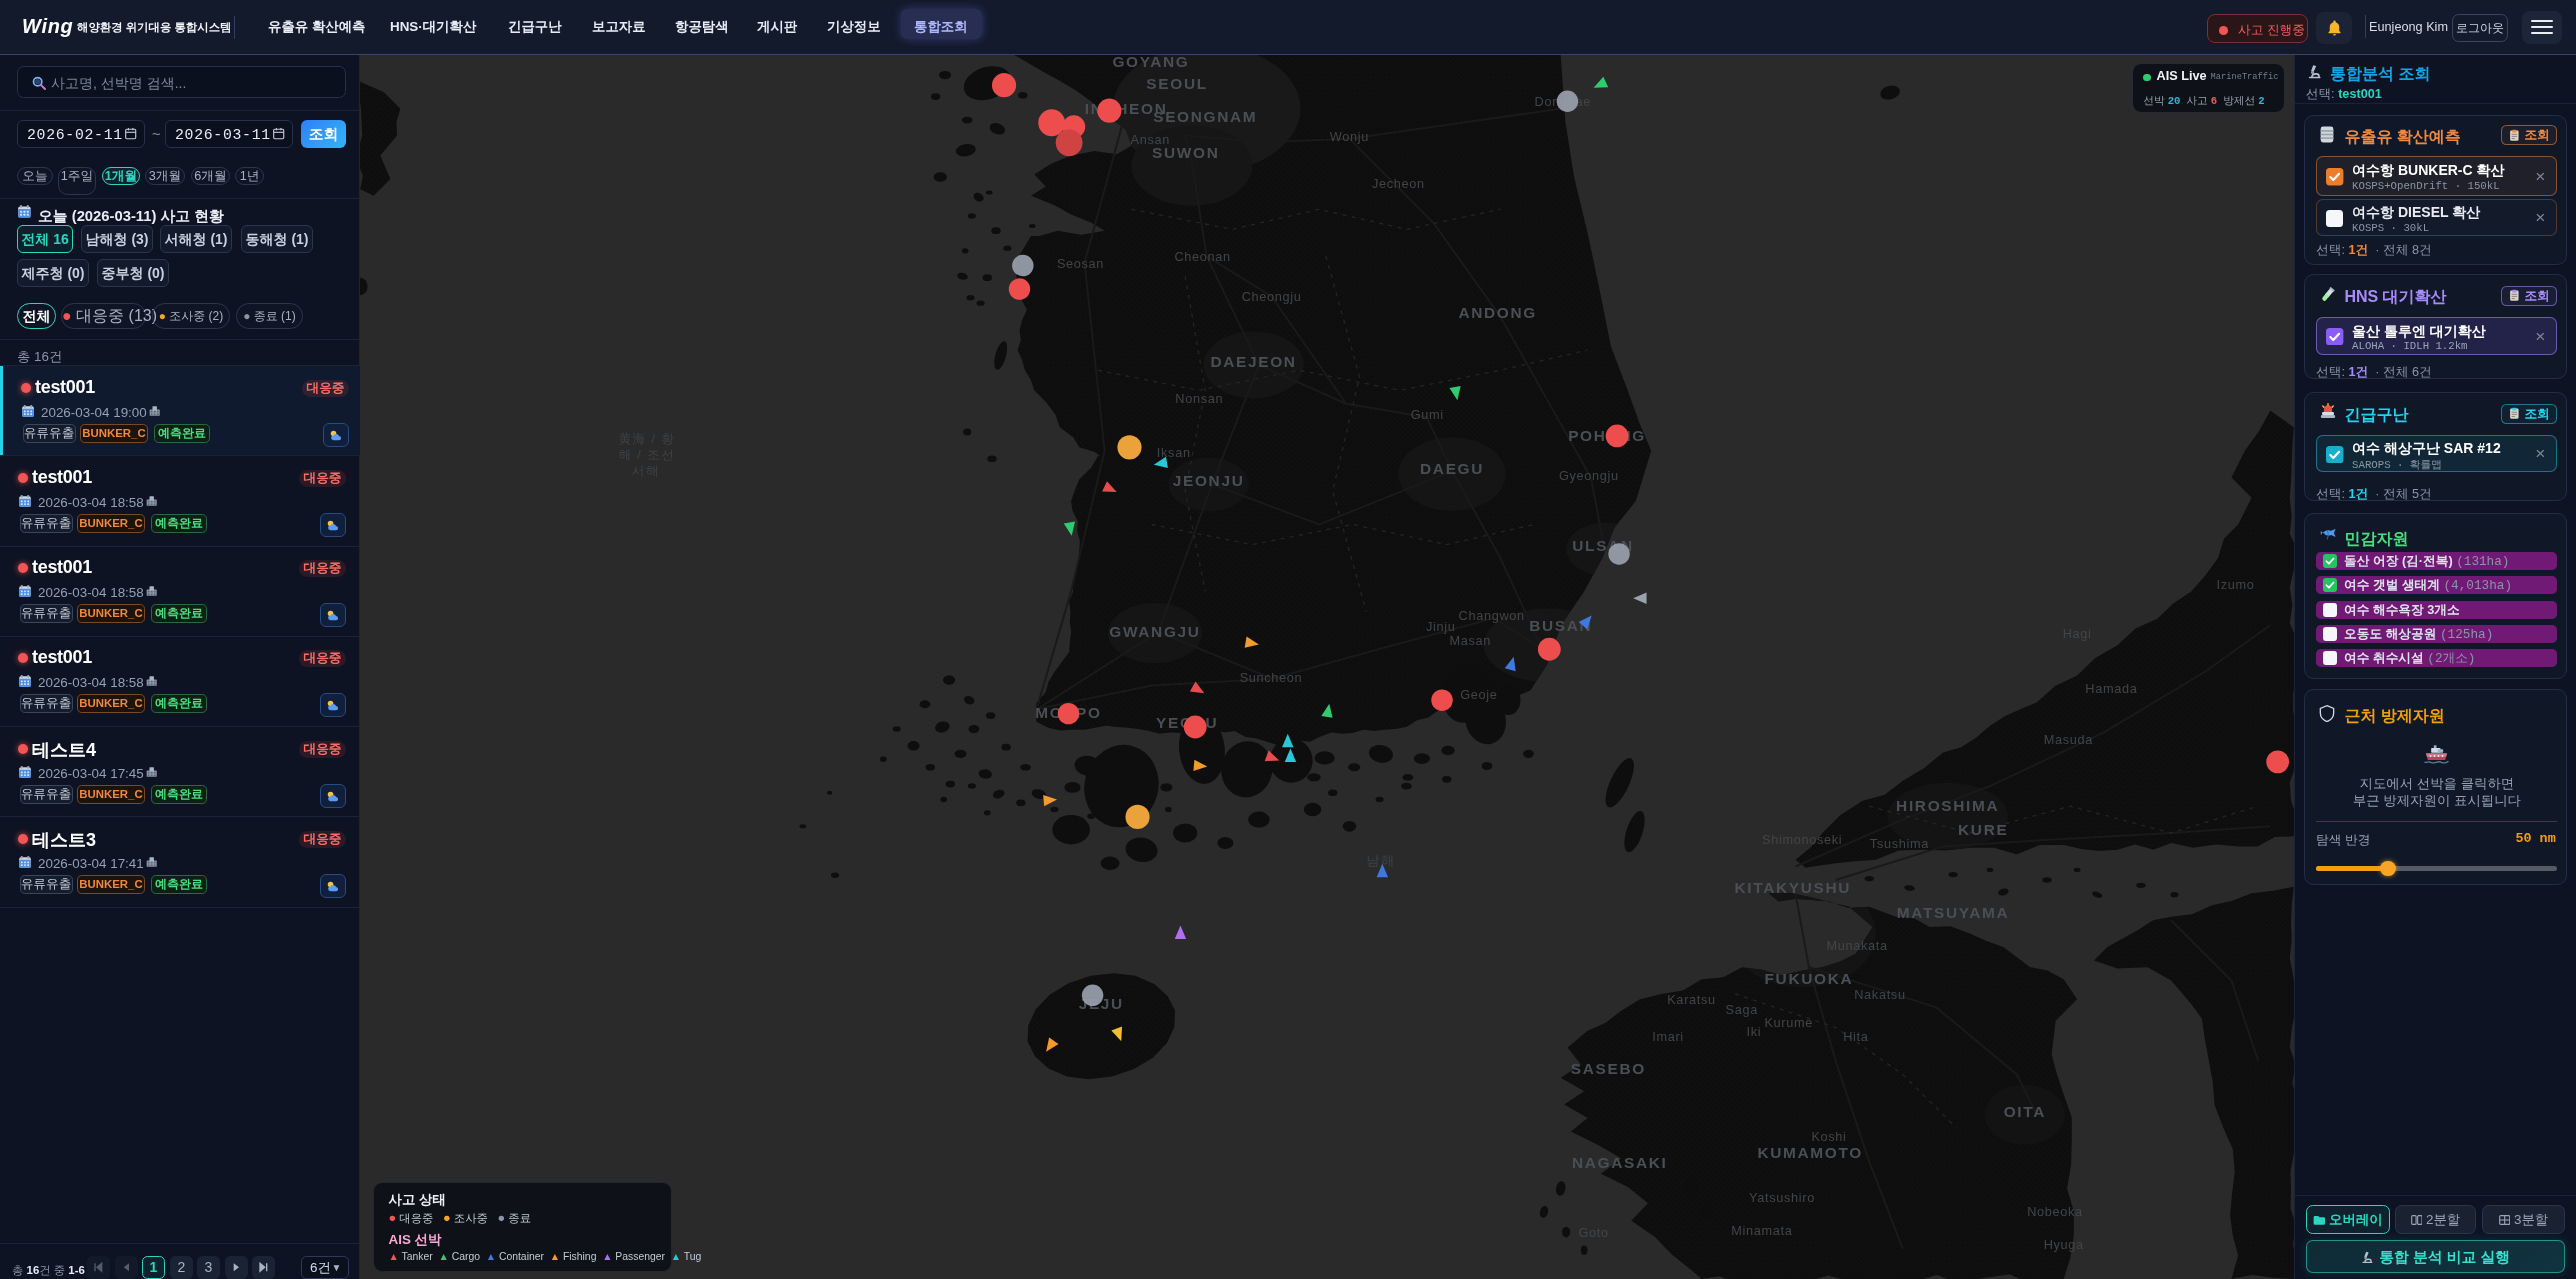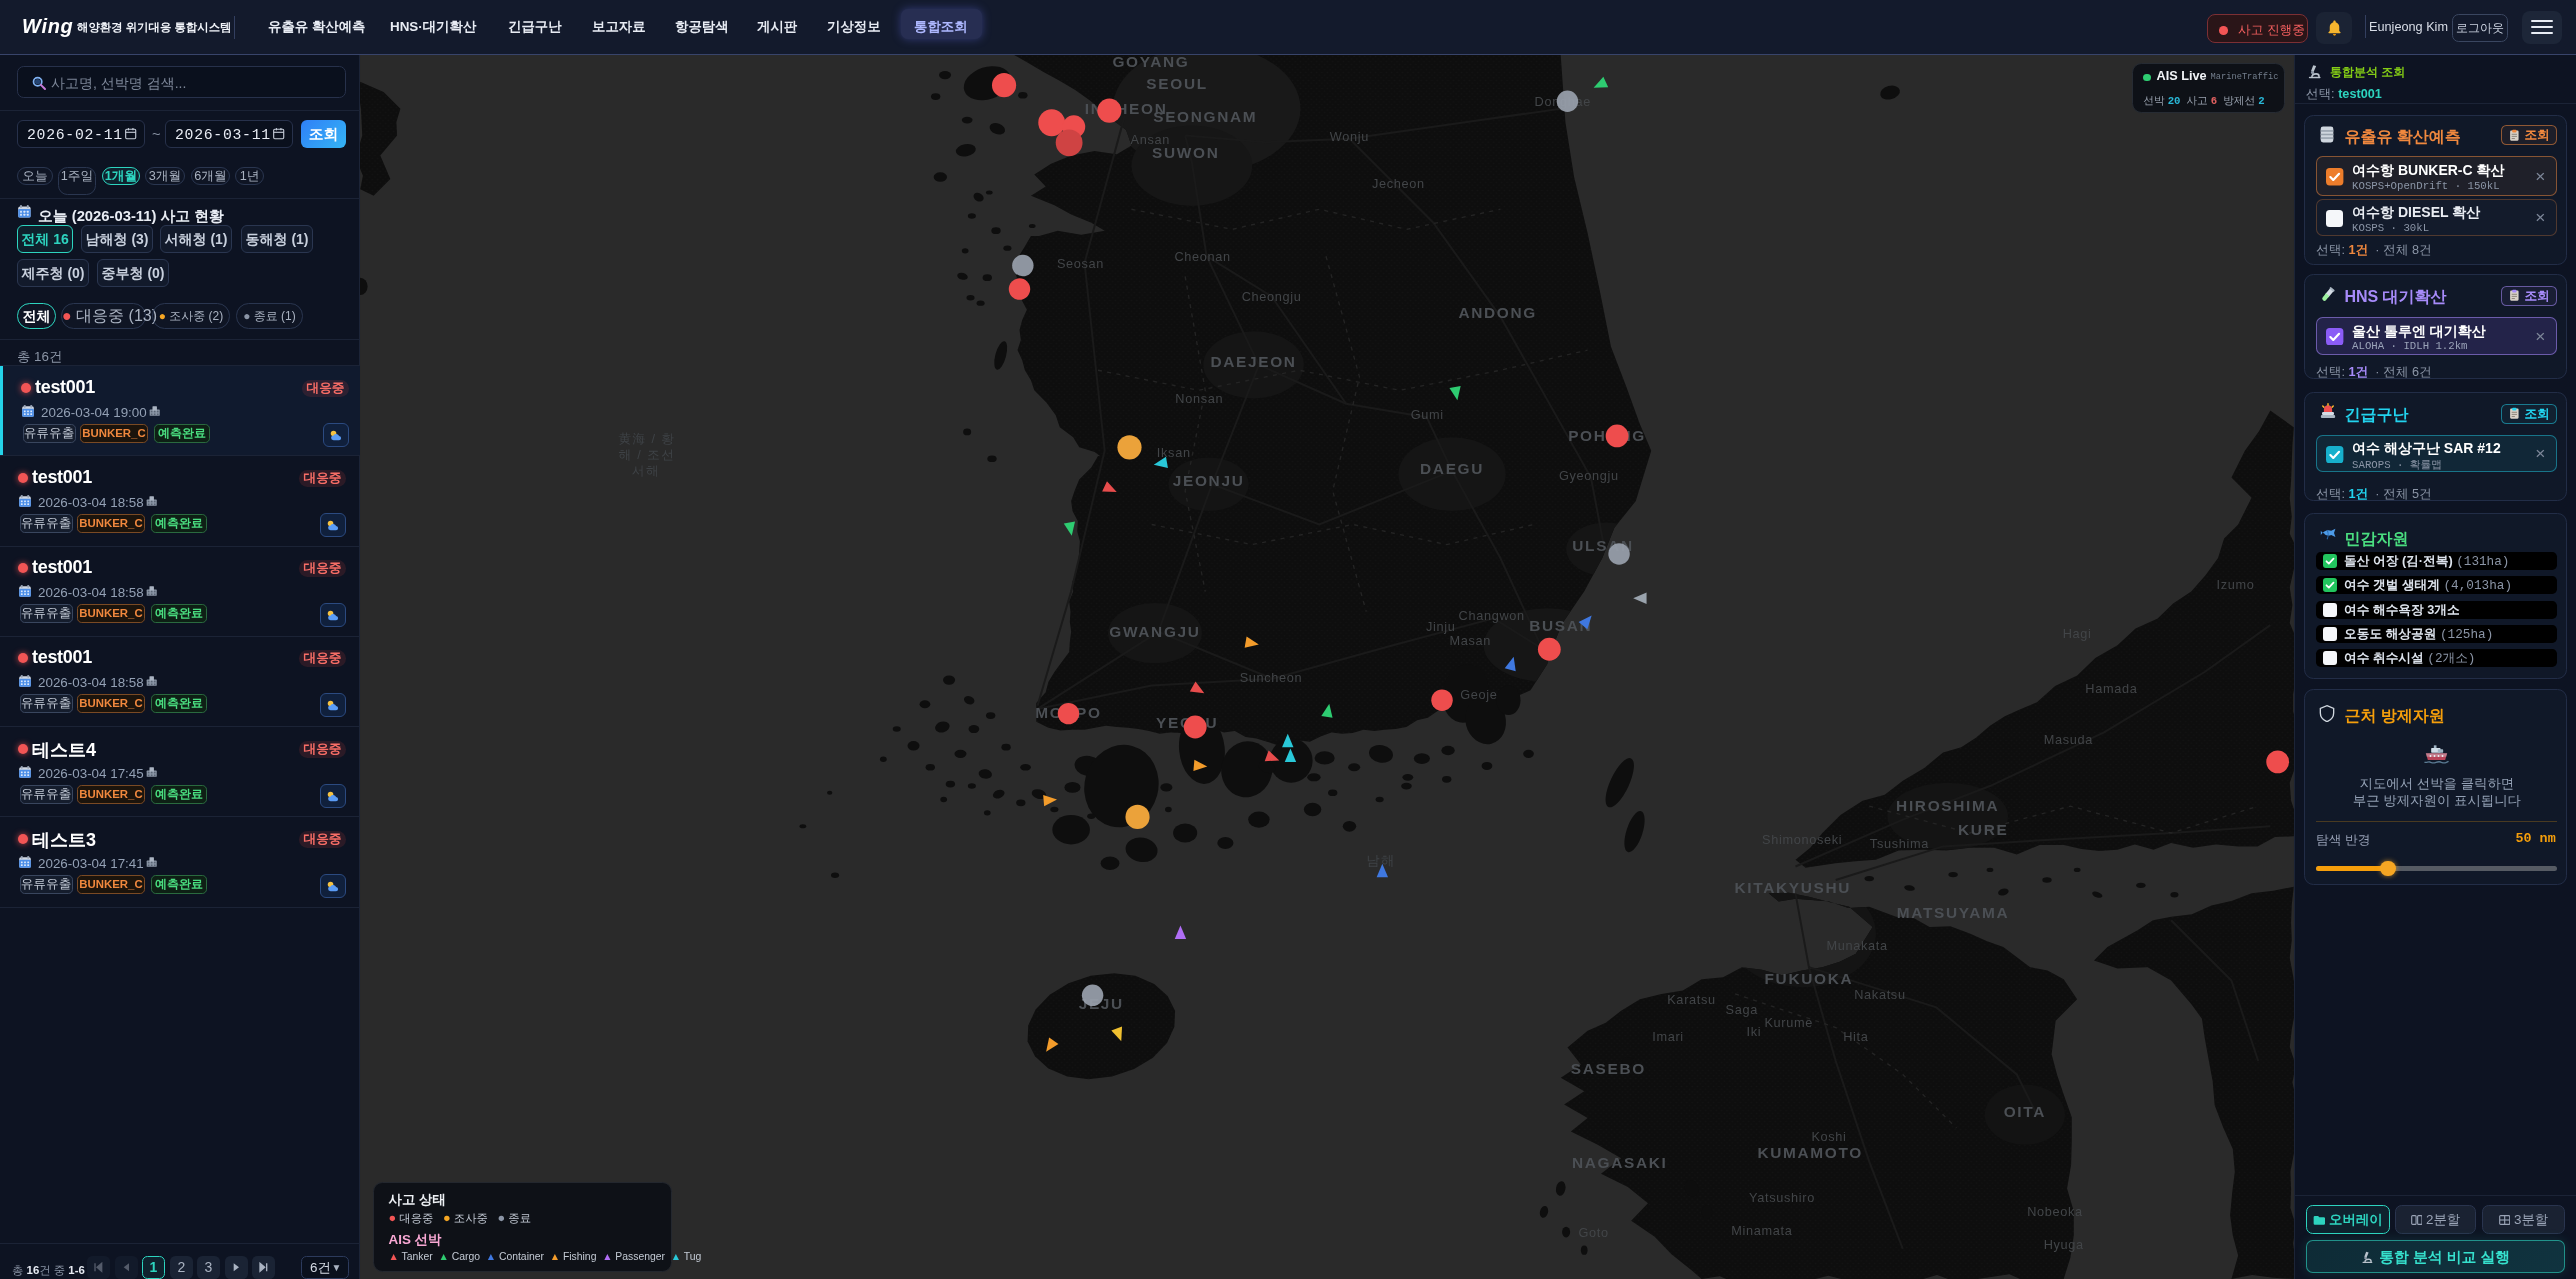--- a/index.html
+++ b/index.html
@@ -35,21 +35,21 @@
   #map { position:absolute; left:360px; top:55px; width:1934px; height:1224px; background:#282828;
     overflow:hidden; z-index:10; }
   
   #right { position:absolute; left:2294px; top:55px; width:282px; height:1224px; background:#0d1322;
     border-left:0.7px solid #1c2437; z-index:20; }
   .card { position:absolute; left:9.4px; width:263px; background:#101828; border:0.7px solid #222d47;
     border-radius:9.4px; }
   .qbtn { position:absolute; width:56px; height:20px; line-height:19px; border-radius:5.4px;
     font-size:12.7px; font-weight:bold; text-align:center; right:9.4px; top:9.4px; }
   .selrow { position:absolute; left:10.7px; font-size:12.7px; color:#8b95a6; }
-  .resrow { position:absolute; left:10.7px; width:241px; height:18px; background:#000000;
+  .resrow { position:absolute; left:10.7px; width:241px; height:18px; background:#701a75;
     border-radius:4.7px; line-height:18px; font-size:12.7px; color:#dde3ec; }
 </style>
 </head>
 <body>
 <div id="nav">
   <div class="abs" style="left:22px;top:14.8px;font-size:20px;font-weight:bold;font-style:italic;color:#fff;letter-spacing:0.7px;">Wing</div>
   <div class="abs" style="left:77px;top:19.5px;font-size:11.4px;font-weight:bold;color:#f2f5fa;white-space:nowrap;">해양환경 위기대응 통합시스템</div>
   <div class="abs" style="left:234px;top:16px;width:0.7px;height:23px;background:#333f60;"></div>
   <div class="navitem" style="left:268px;">유출유 확산예측</div>
   <div class="navitem" style="left:390px;">HNS·대기확산</div>
@@ -689,21 +689,21 @@
     <span style="color:#f25555;">▲</span> Tanker&nbsp; <span style="color:#2ecc71;">▲</span> Cargo&nbsp; <span style="color:#3f78e0;">▲</span> Container&nbsp; <span style="color:#f39c2b;">▲</span> Fishing&nbsp; <span style="color:#b06ef5;">▲</span> Passenger&nbsp; <span style="color:#29c8d8;">▲</span> Tug
   </div>
 </div>
 </div>
 <div id="right">
   <svg class="abs" style="left:10.7px;top:8px;" width="17.4" height="17.4" viewBox="0 0 24 24">
       <path d="M10 3l4 1-3.5 8.5L7 11z" fill="#b9c2cc"></path>
       <circle cx="9" cy="13" r="2.2" fill="#8d98a6"></circle>
       <path d="M5 20h14M8 20c0-3 2-5 6-5 2.5 0 4 1.5 4 3.5" stroke="#b9c2cc" stroke-width="2.2" fill="none" stroke-linecap="round"></path>
     </svg>
-  <div class="abs" style="left:35px;top:9.4px;font-size:12px;font-weight:bold;color:#84cc16;">통합분석 조회</div>
+  <div class="abs" style="left:35px;top:9.4px;font-size:16px;font-weight:bold;color:#0ea5e9;">통합분석 조회</div>
   <div class="abs" style="left:10.7px;top:31px;font-size:12.7px;color:#8b95a6;">선택: <span style="color:#2dd4bf;font-weight:bold;">test001</span></div>
   <div class="abs" style="left:0;top:48px;width:282px;height:0.7px;background:#1b2336;"></div>
 
   <div class="card" style="top:60px;height:150px;">
     <svg class="abs" style="left:14px;top:9.4px;" width="16" height="19" viewBox="0 0 20 24">
         <rect x="2" y="2" width="16" height="20" rx="3" fill="#cfd6de"></rect>
         <rect x="2" y="6.5" width="16" height="2" fill="#98a2ad"></rect>
         <rect x="2" y="11" width="16" height="2" fill="#98a2ad"></rect>
         <rect x="2" y="15.5" width="16" height="2" fill="#98a2ad"></rect>
       </svg>

